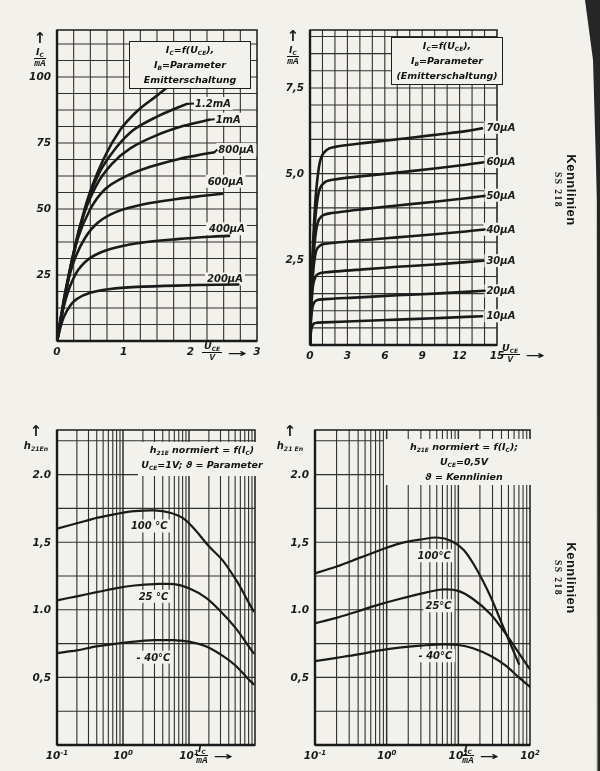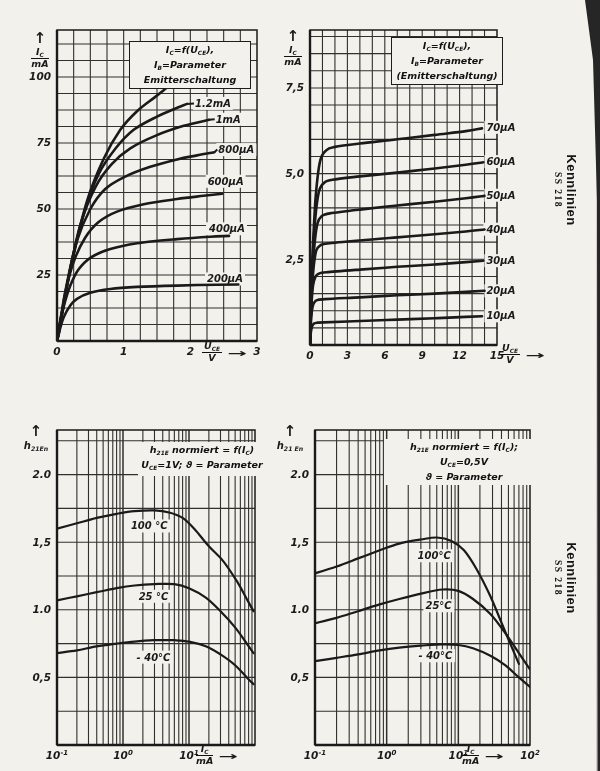--- a/index.html
+++ b/index.html
@@ -21,21 +21,21 @@
   .title-br{left:384px;top:439px;width:154px;}
   .yaxis{position:absolute;display:flex;flex-direction:column;align-items:center;gap:1px;}
   .yaxis-tl{left:24px;top:31px;width:32px;}
   .yaxis-tr{left:277px;top:29px;width:32px;}
   .yaxis-bl{left:16px;top:424px;width:40px;}
   .yaxis-br{left:270px;top:424px;width:40px;}
   .up-arrow{font-size:15px;font-weight:bold;line-height:15px;}
   .frac{display:inline-block;text-align:center;font-style:italic;font-weight:bold;
         font-size:9.5px;line-height:1.1;}
   .frac .num{display:block;border-bottom:1.1px solid #111;padding:0 2px;}
-  .frac .den{display:block;}
+  .frac .den{display:block;font-family:Liberation Mono, monospace;}
   .ylab{font-style:italic;font-weight:bold;font-size:10px;white-space:nowrap;}
   .xaxis{position:absolute;display:flex;align-items:flex-start;gap:4px;}
   .xaxis-tl{left:202px;top:341px;}
   .xaxis-tr{left:500px;top:343px;}
   .xaxis-bl{left:196px;top:744px;}
   .xaxis-br{left:462px;top:744px;}
   .arr{display:inline-block;transform:scaleX(2.1);font-weight:bold;font-size:11px;
        margin-top:6px;margin-left:6px;}
   .side-label{
     position:absolute;width:96px;height:44px;transform:rotate(90deg);
@@ -362,21 +362,21 @@
 <div class="title boxed title-tr">
   <div>I<sub>C</sub>=f(U<sub>CE</sub>), I<sub>B</sub>=Parameter</div>
   <div>(Emitterschaltung)</div>
 </div>
 <div class="title title-bl">
   <div>h<sub>21E</sub> normiert = f(I<sub>C</sub>)</div>
   <div>U<sub>CE</sub>=1V; ϑ = Parameter</div>
 </div>
 <div class="title title-br">
   <div>h<sub>21E</sub> normiert = f(I<sub>C</sub>); U<sub>CE</sub>=0,5V</div>
-  <div>ϑ = Parameter</div>
+  <div>ϑ = Kennlinien</div>
 </div>
 
 <div class="yaxis yaxis-tl">
   <span class="up-arrow">↑</span>
   <span class="frac">
     <span class="num">I<sub>C</sub></span>
     <span class="den">mA</span>
   </span>
 </div>
 <div class="yaxis yaxis-tr">

